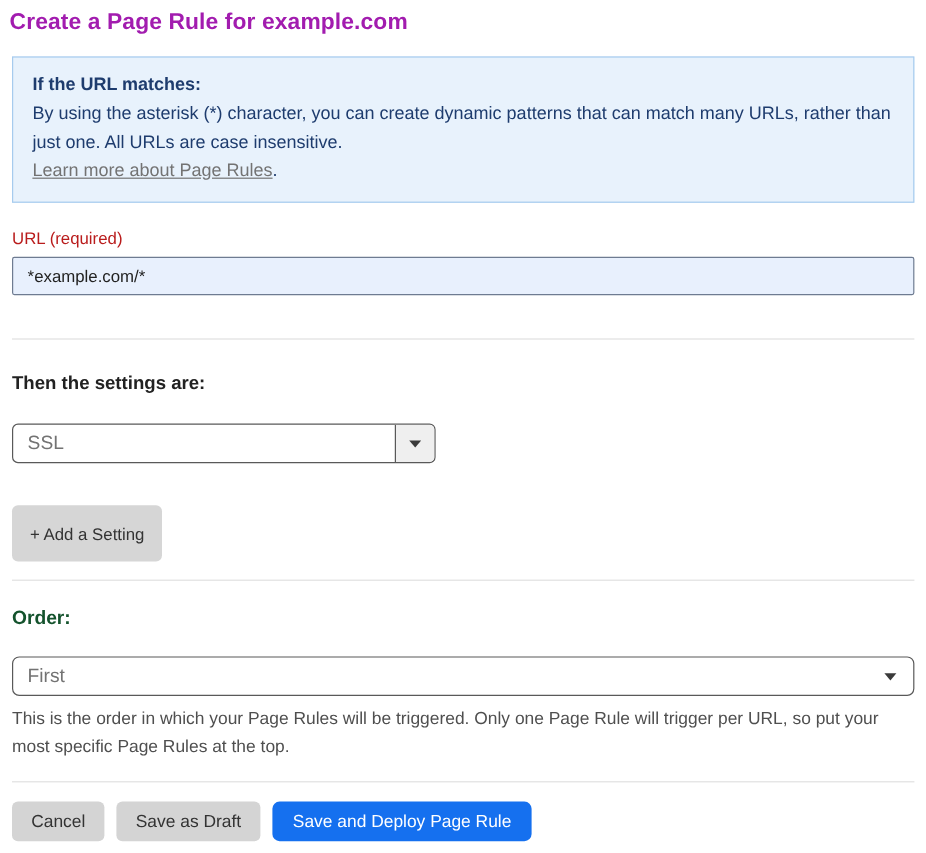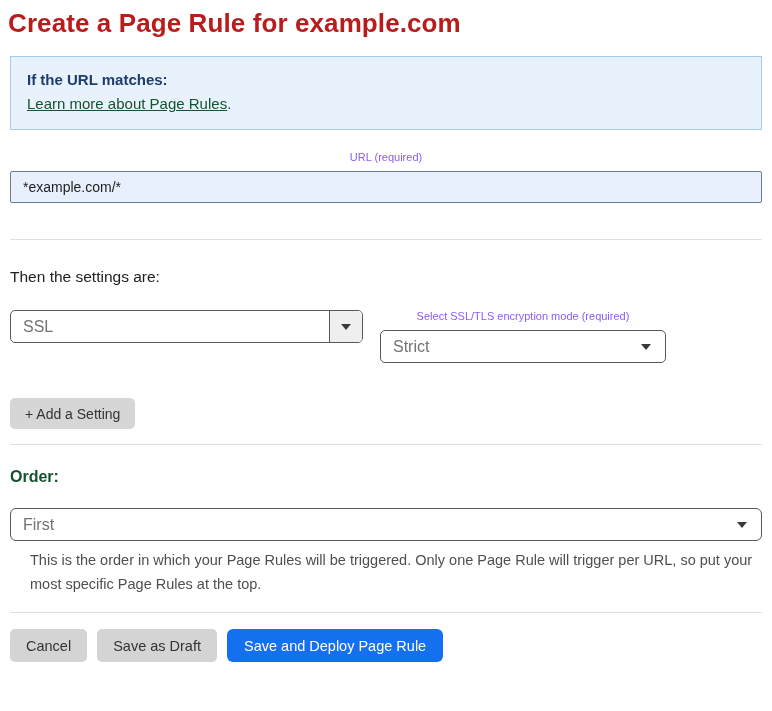--- a/index.html
+++ b/index.html
@@ -5,51 +5,50 @@
   * { box-sizing: border-box; margin: 0; padding: 0; }
   html, body { background: #ffffff; }
   body {
     width: 772px;
     font-family: "Liberation Sans", "DejaVu Sans", sans-serif;
     color: #2f2f2f;
   }
   .container { padding: 8px 10px 13px 10px; }
 
   .page-title {
-    font-size: 26px;
+    font-size: 19px;
     font-weight: 700;
-    color: #b91c1c;
+    color: #a21caf;
     margin-left: -2px;
     margin-bottom: 17px;
     letter-spacing: 0.1px;
   }
 
   .info-box {
     background: #e8f2fc;
     border: 1px solid #a6cbee;
     border-radius: 0;
     padding: 11px 16px 13px 16px;
     color: #1e3c6e;
     font-size: 15px;
     line-height: 24px;
     margin-bottom: 21px;
   }
   .info-box .info-heading { font-weight: 700; }
   .info-box a.info-link {
-    color: #14532d;
+    color: #737373;
     text-decoration: underline;
     cursor: pointer;
   }
   .info-box .link-suffix { color: #1e3c6e; }
 
   .field-label {
-    font-size: 11px;
-    color: #8b5cf6;
+    font-size: 14px;
+    color: #b91c1c;
     margin-bottom: 8px;
-    text-align: center;
   }
 
   .url-input {
     width: 100%;
     height: 32px;
     background: #e8f0fd;
     border: 1px solid #6e7b91;
     border-radius: 2px;
     padding: 0 12px;
     font-family: "Liberation Sans", "DejaVu Sans", sans-serif;
@@ -62,21 +61,21 @@
     border: none;
     border-top: 1px solid #e0e0e0;
     height: 0;
   }
   .divider-1 { margin: 36px 0 22px 0; }
   .divider-2 { margin: 15px 0 23px 0; }
   .divider-3 { margin: 16px 0 16px 0; }
 
   .section-heading {
     font-size: 15.5px;
-    font-weight: 400;
+    font-weight: 700;
     color: #222222;
     margin-bottom: 24px;
     margin-top: 28px;
   }
   .order-heading {
     font-size: 16px;
     font-weight: 700;
     color: #14532d;
     margin-bottom: 22px;
   }
@@ -114,39 +113,38 @@
     background: #efefef;
     border-left: 1px solid #595959;
     display: flex;
     align-items: center;
     justify-content: center;
   }
   .inline-caret { margin-right: 14px; }
 
   .add-setting-btn {
     margin-top: 35px;
-    height: 31px;
+    height: 47px;
     padding: 0 15px;
     background: #d6d6d6;
     border: none;
     border-radius: 5px;
     font-family: "Liberation Sans", "DejaVu Sans", sans-serif;
     font-size: 14px;
     color: #333333;
     cursor: pointer;
   }
 
   .order-select { border-radius: 6px; gap: 22px; }
 
   .help-text {
     margin-top: 7px;
     font-size: 14.5px;
     line-height: 24px;
     color: #4f4f4f;
-    margin-left: 20px;
   }
 
   .footer-actions { display: flex; gap: 10px; }
   .btn {
     height: 33px;
     border: none;
     border-radius: 5px;
     font-family: "Liberation Sans", "DejaVu Sans", sans-serif;
     font-size: 14.5px;
     cursor: pointer;
@@ -162,20 +160,21 @@
 </style>
 </head>
 <body>
 
 <div class="container">
 
   <h1 class="page-title">Create a Page Rule for example.com</h1>
 
   <div class="info-box">
     <div class="info-heading">If the URL matches:</div>
+    <div class="info-body">By using the asterisk (*) character, you can create dynamic patterns that can match many URLs, rather than just one. All URLs are case insensitive.</div>
     <div>
       <a class="info-link">Learn more about Page Rules</a><span class="link-suffix">.</span>
     </div>
   </div>
 
   <div class="field-label">URL (required)</div>
   <input class="url-input" type="text" value="*example.com/*" style="">
 
   <hr class="divider divider-1">
 
@@ -183,27 +182,20 @@
 
   <div class="settings-row">
     <div class="col-setting">
       <div class="select">
         <span class="select-value">SSL</span>
         <span class="arrow-segment">
           <span class="caret"></span>
         </span>
       </div>
     </div>
-    <div class="col-mode">
-      <div class="field-label">Select SSL/TLS encryption mode (required)</div>
-      <div class="select">
-        <span class="select-value">Strict</span>
-        <span class="caret inline-caret"></span>
-      </div>
-    </div>
   </div>
 
   <button class="add-setting-btn">+ Add a Setting</button>
 
   <hr class="divider divider-2">
 
   <div class="order-heading">Order:</div>
 
   <div class="select order-select">
     <span class="select-value">First</span>

